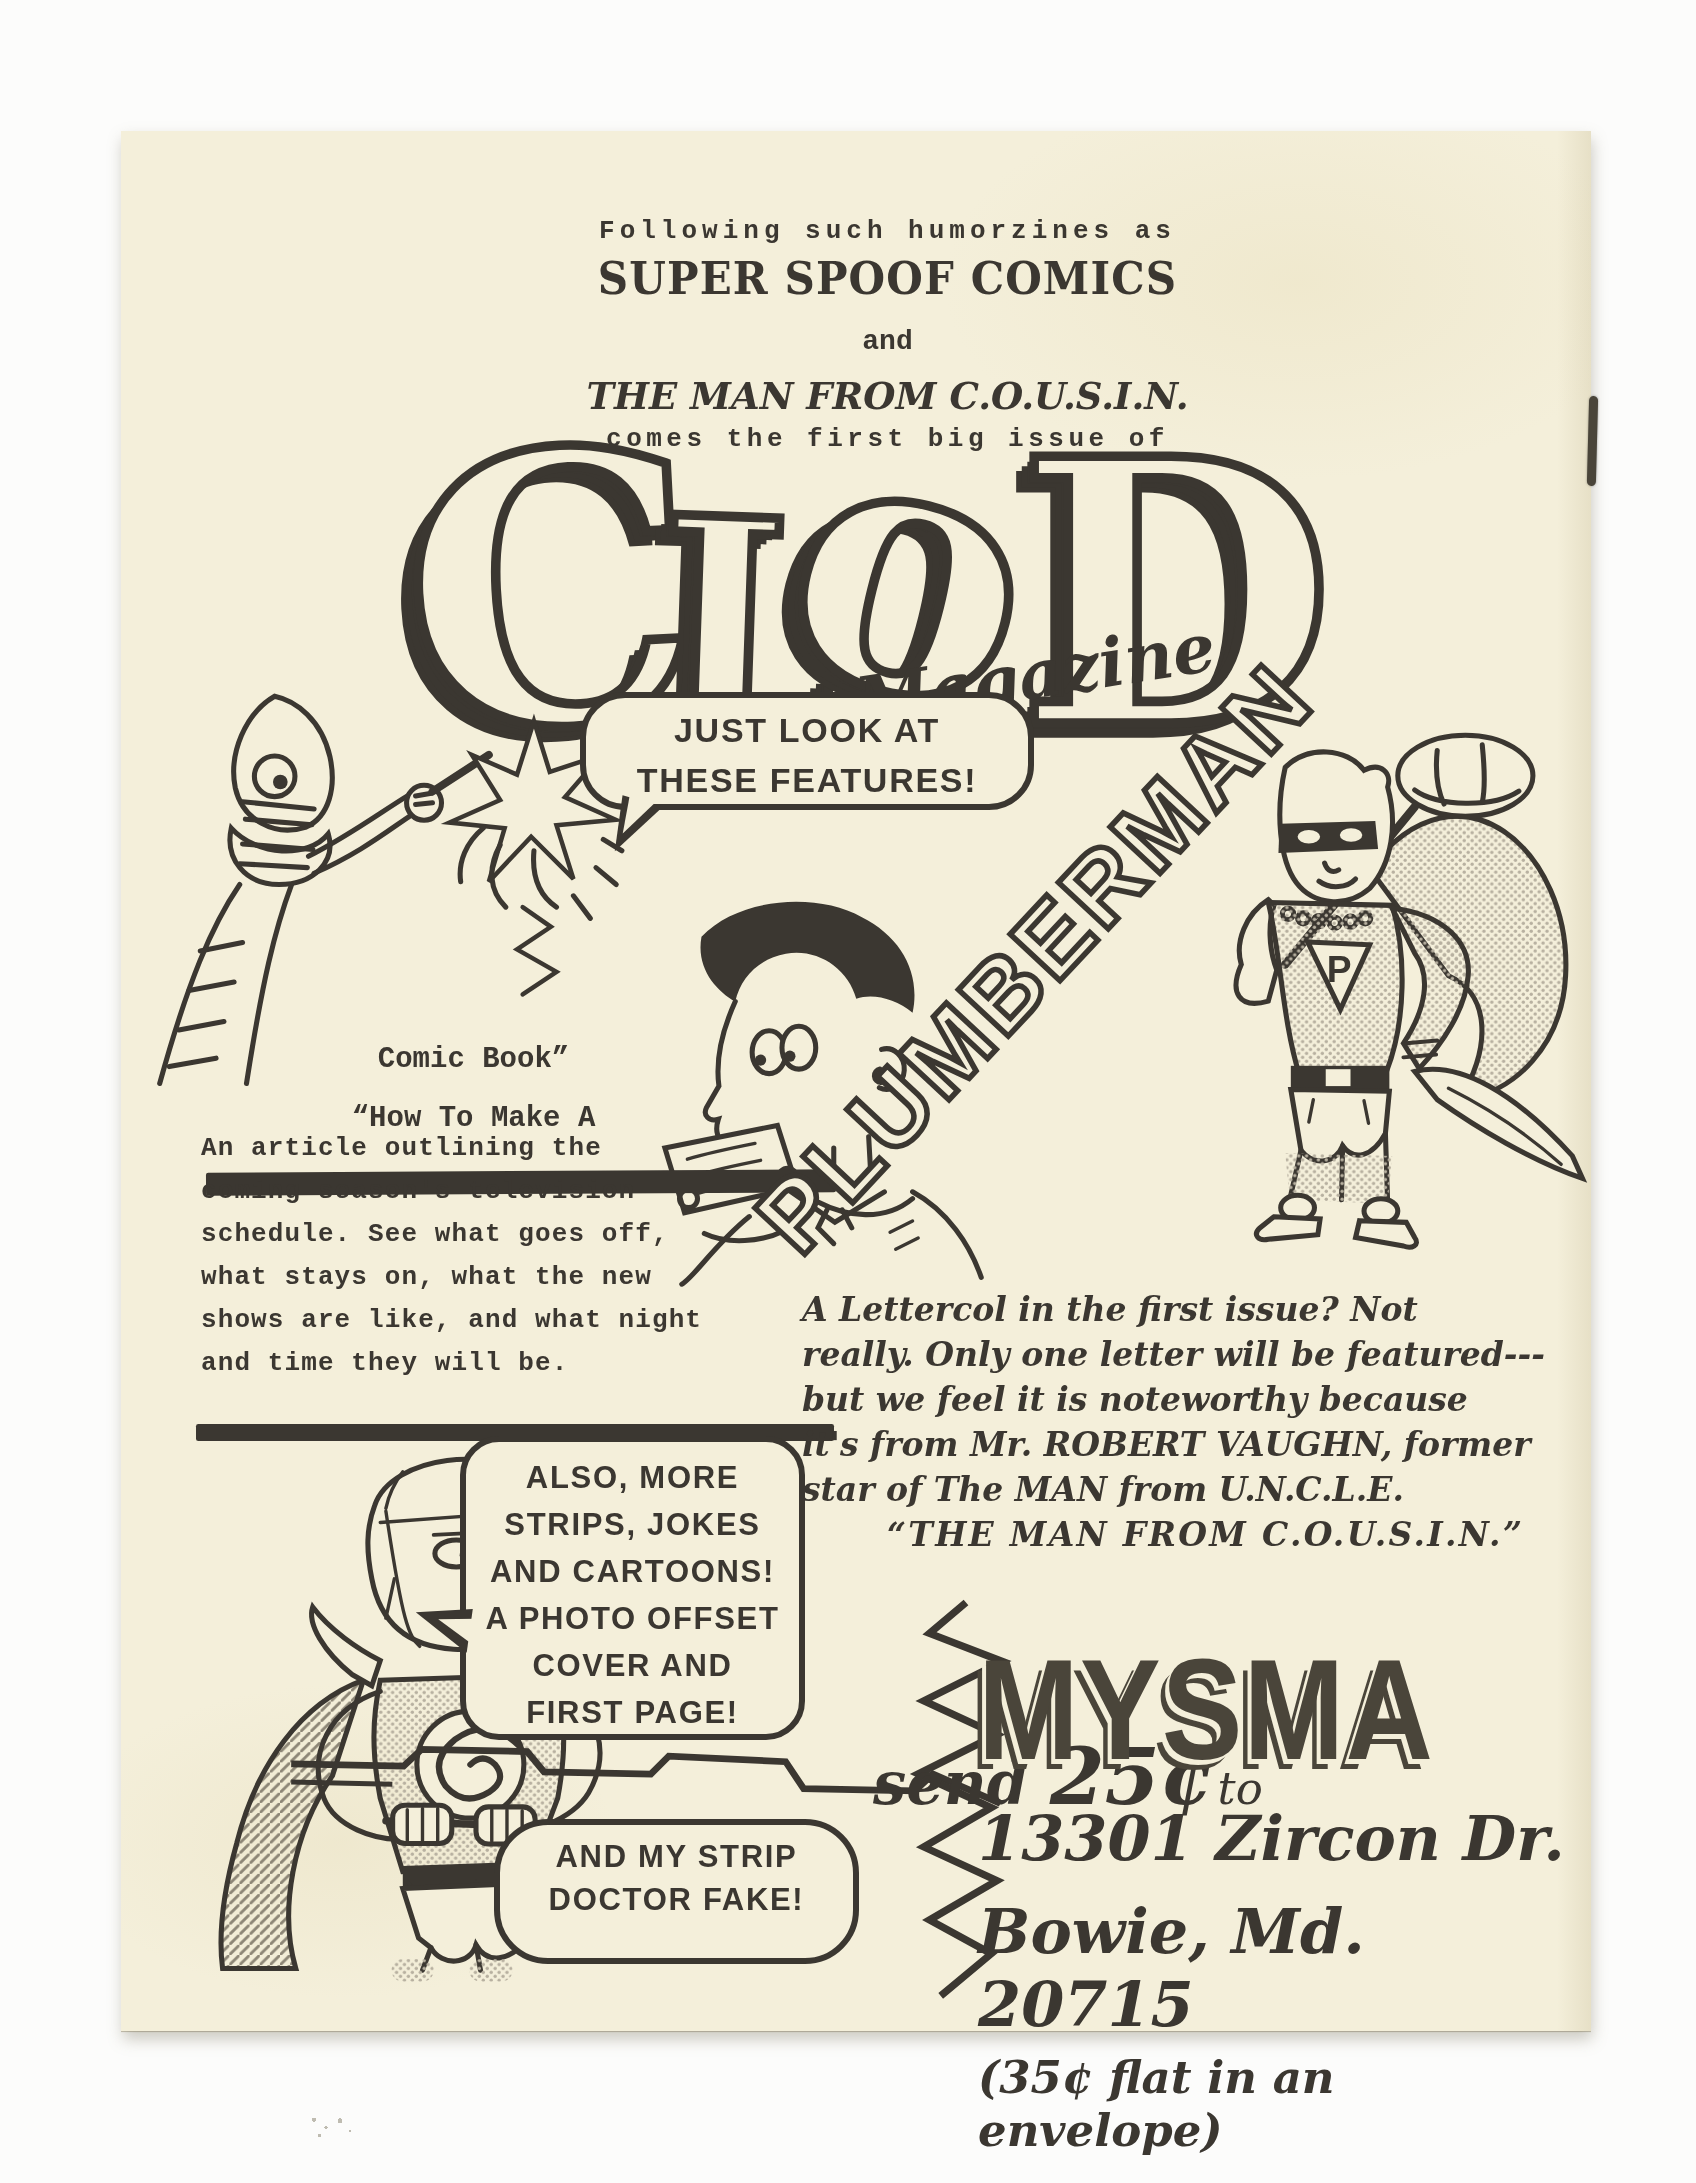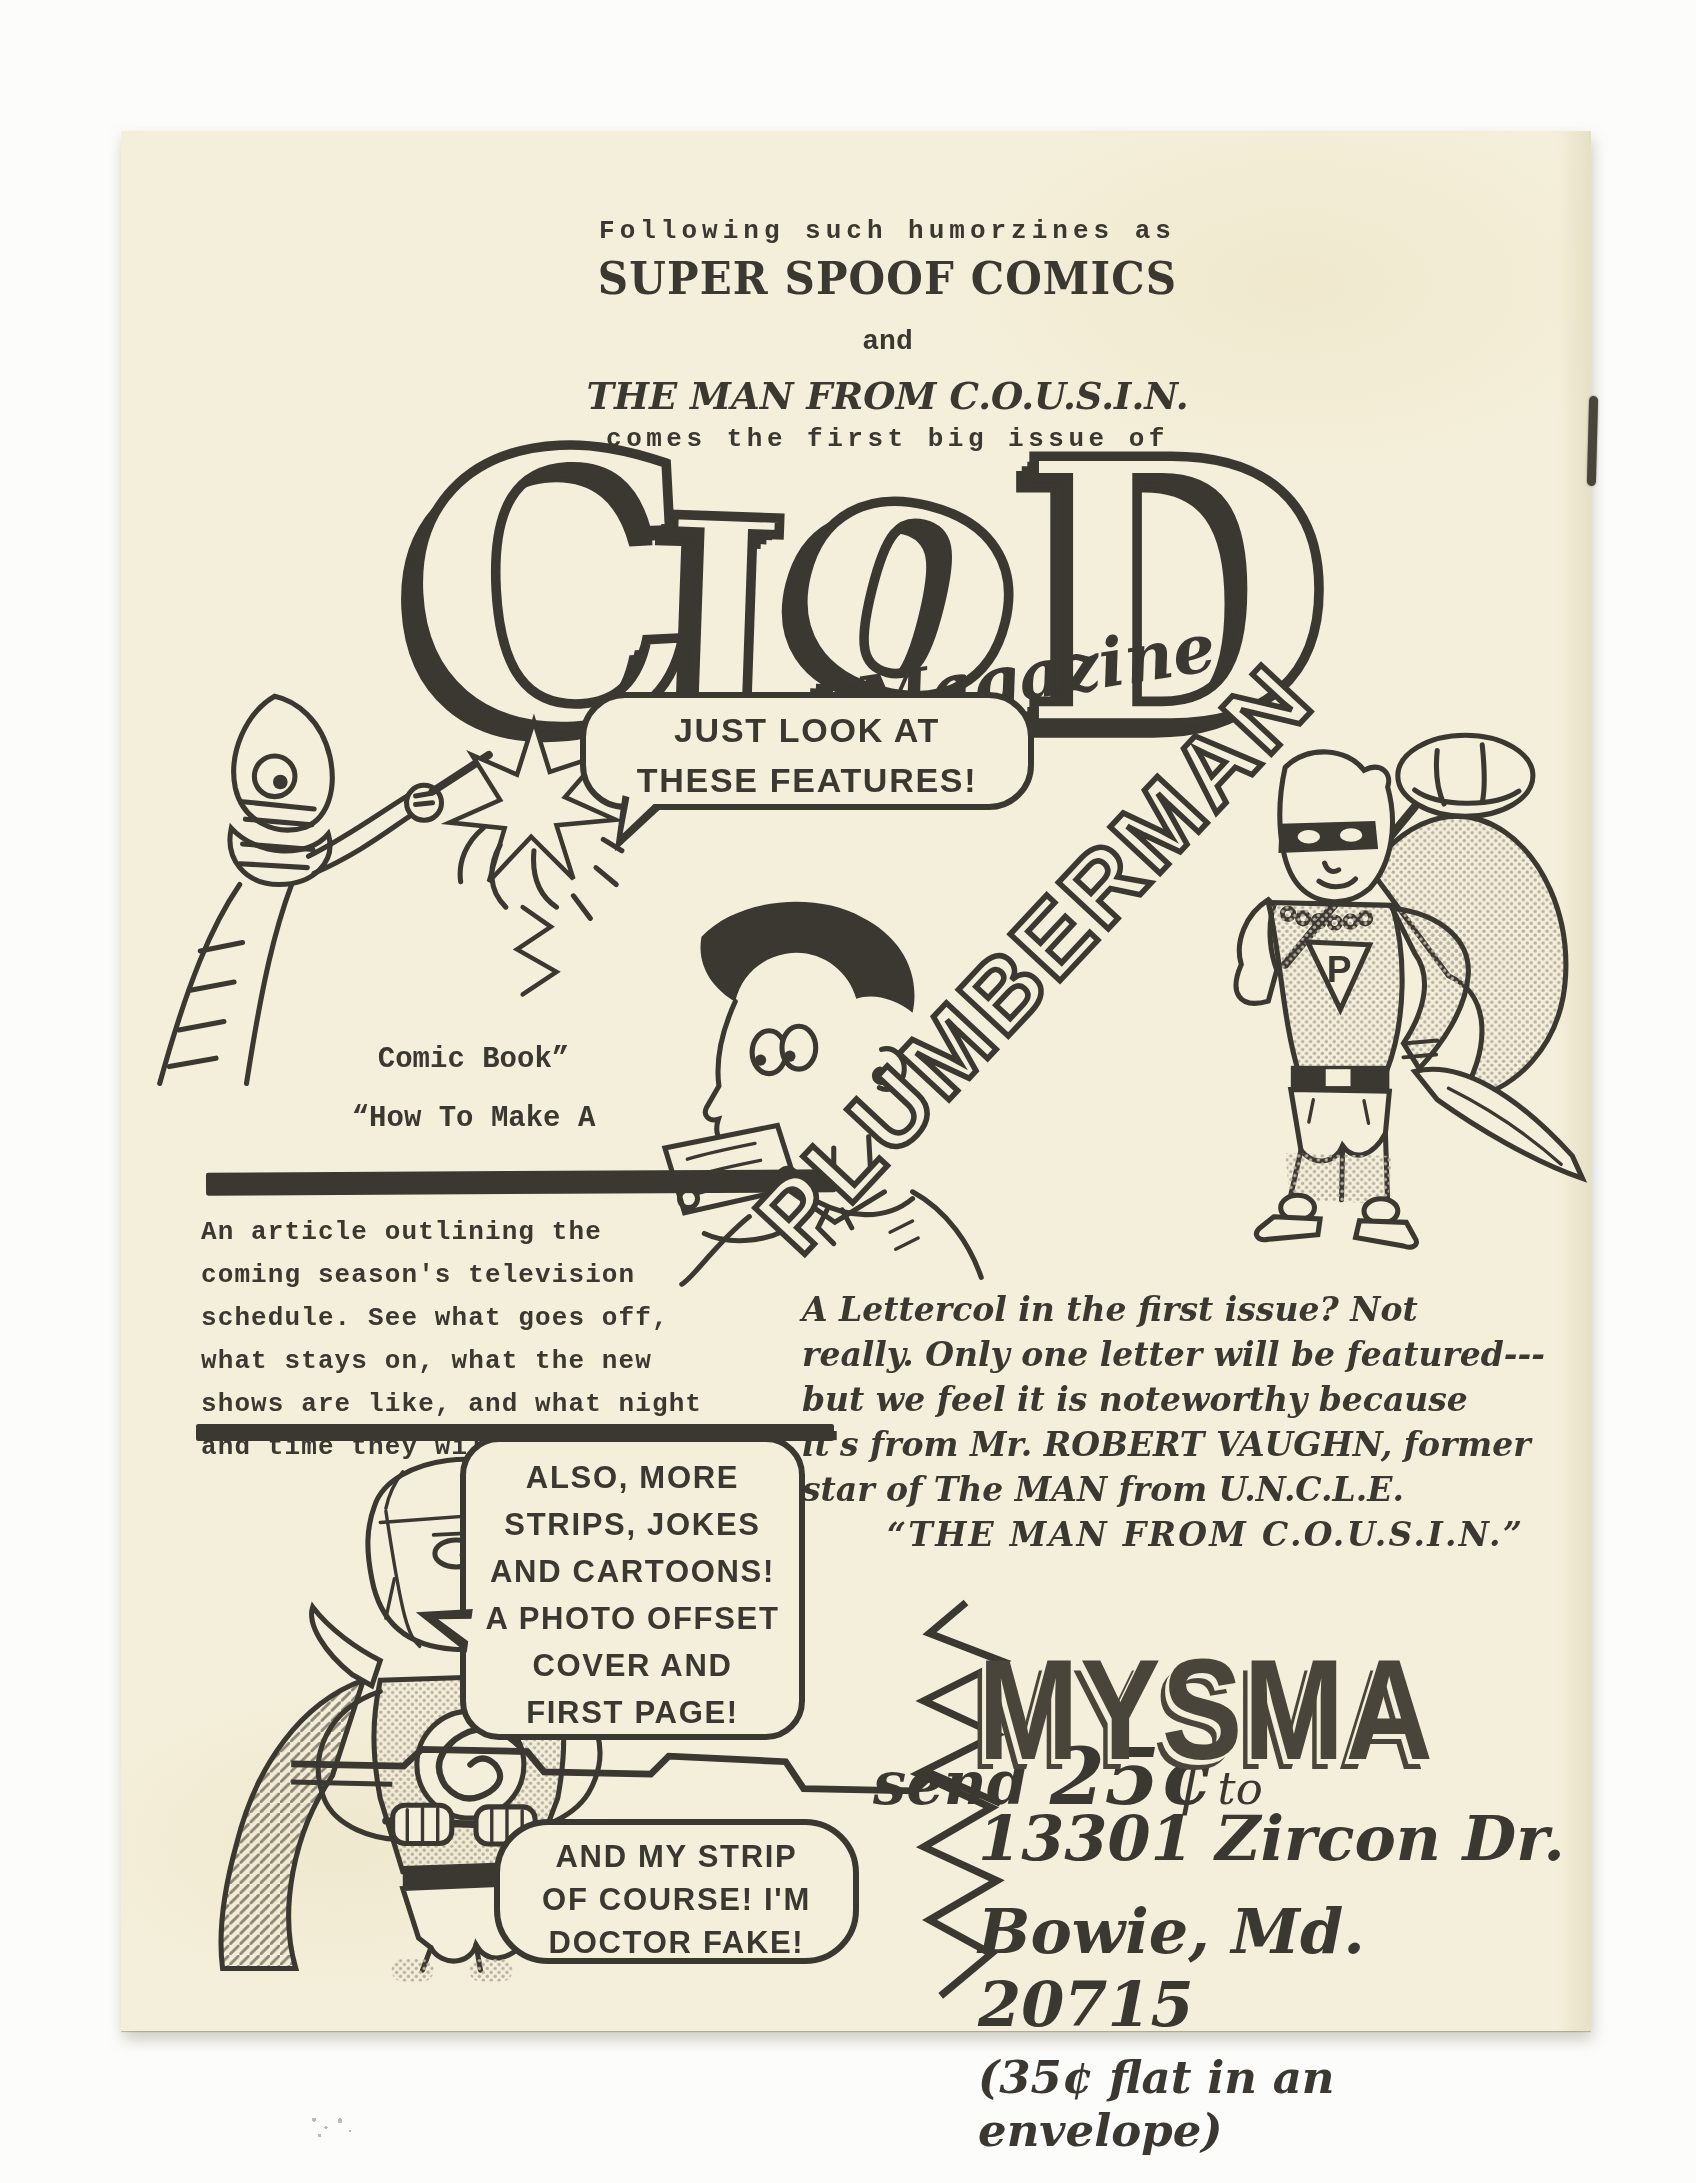--- a/index.html
+++ b/index.html
@@ -55,21 +55,21 @@
      border-top:11.3px solid transparent;border-bottom:33px solid transparent;transform:rotate(8deg);}
   .b-also .tail2{left:-29px;top:174px;border-right:39px solid var(--paper);
      border-top:6.8px solid transparent;border-bottom:21.4px solid transparent;transform:rotate(8deg);}
   .b-strip{left:373px;top:1688px;width:365px;height:145px;font-size:31px;line-height:43px;padding-top:10px;border-radius:54px;}
 
   
   .howto{left:85px;top:899px;width:535px;text-align:center;font-size:29px;line-height:59px;}
   .bar{background:var(--ink);border-radius:2.3px;}
   .bar1{left:85px;top:1040px;width:630px;height:22.5px;transform:rotate(-.3deg);}
   .bar2{left:75px;top:1293px;width:638px;height:17px;}
-  .article{left:80px;top:1080px;width:682px;font-size:26px;line-height:43px;letter-spacing:1.1px;}
+  .article{left:80px;top:996px;width:682px;font-size:26px;line-height:43px;letter-spacing:1.1px;}
 
   
   .plumber-word{left:696px;top:1144px;transform:translateY(-100%) rotate(-47deg);transform-origin:left bottom;
     font-size:99px;font-weight:bold;letter-spacing:4.5px;color:var(--paper);
     -webkit-text-stroke:5.6px var(--ink);white-space:nowrap;}
 
   
   .hand{font-family:"DejaVu Serif",serif;font-style:italic;color:var(--ink);}
   .lettercol{left:681px;top:1156px;width:806px;font-size:33px;line-height:45px;font-weight:bold;}
   .lettercol .ln7{padding-left:85px;letter-spacing:2.3px;}
@@ -303,21 +303,20 @@
     </div>
 
     <div class="abs hand sendline">
       <span class="w1">send</span>
       <span class="w2">25¢</span>
       <span class="w3">to</span>
     </div>
 
     <div class="abs bubble b-strip">
       <div class="bl">AND MY STRIP</div>
-      <div class="bl">OF COURSE! I'M</div>
       <div class="bl">DOCTOR FAKE!</div>
     </div>
 
     <div class="abs publisher">
       <div class="name">MYSMA</div>
       <div class="hand a1">13301 Zircon Dr.</div>
       <div class="hand a2">Bowie, Md. 20715</div>
       <div class="hand note">(35¢ flat in an envelope)</div>
     </div>
 

